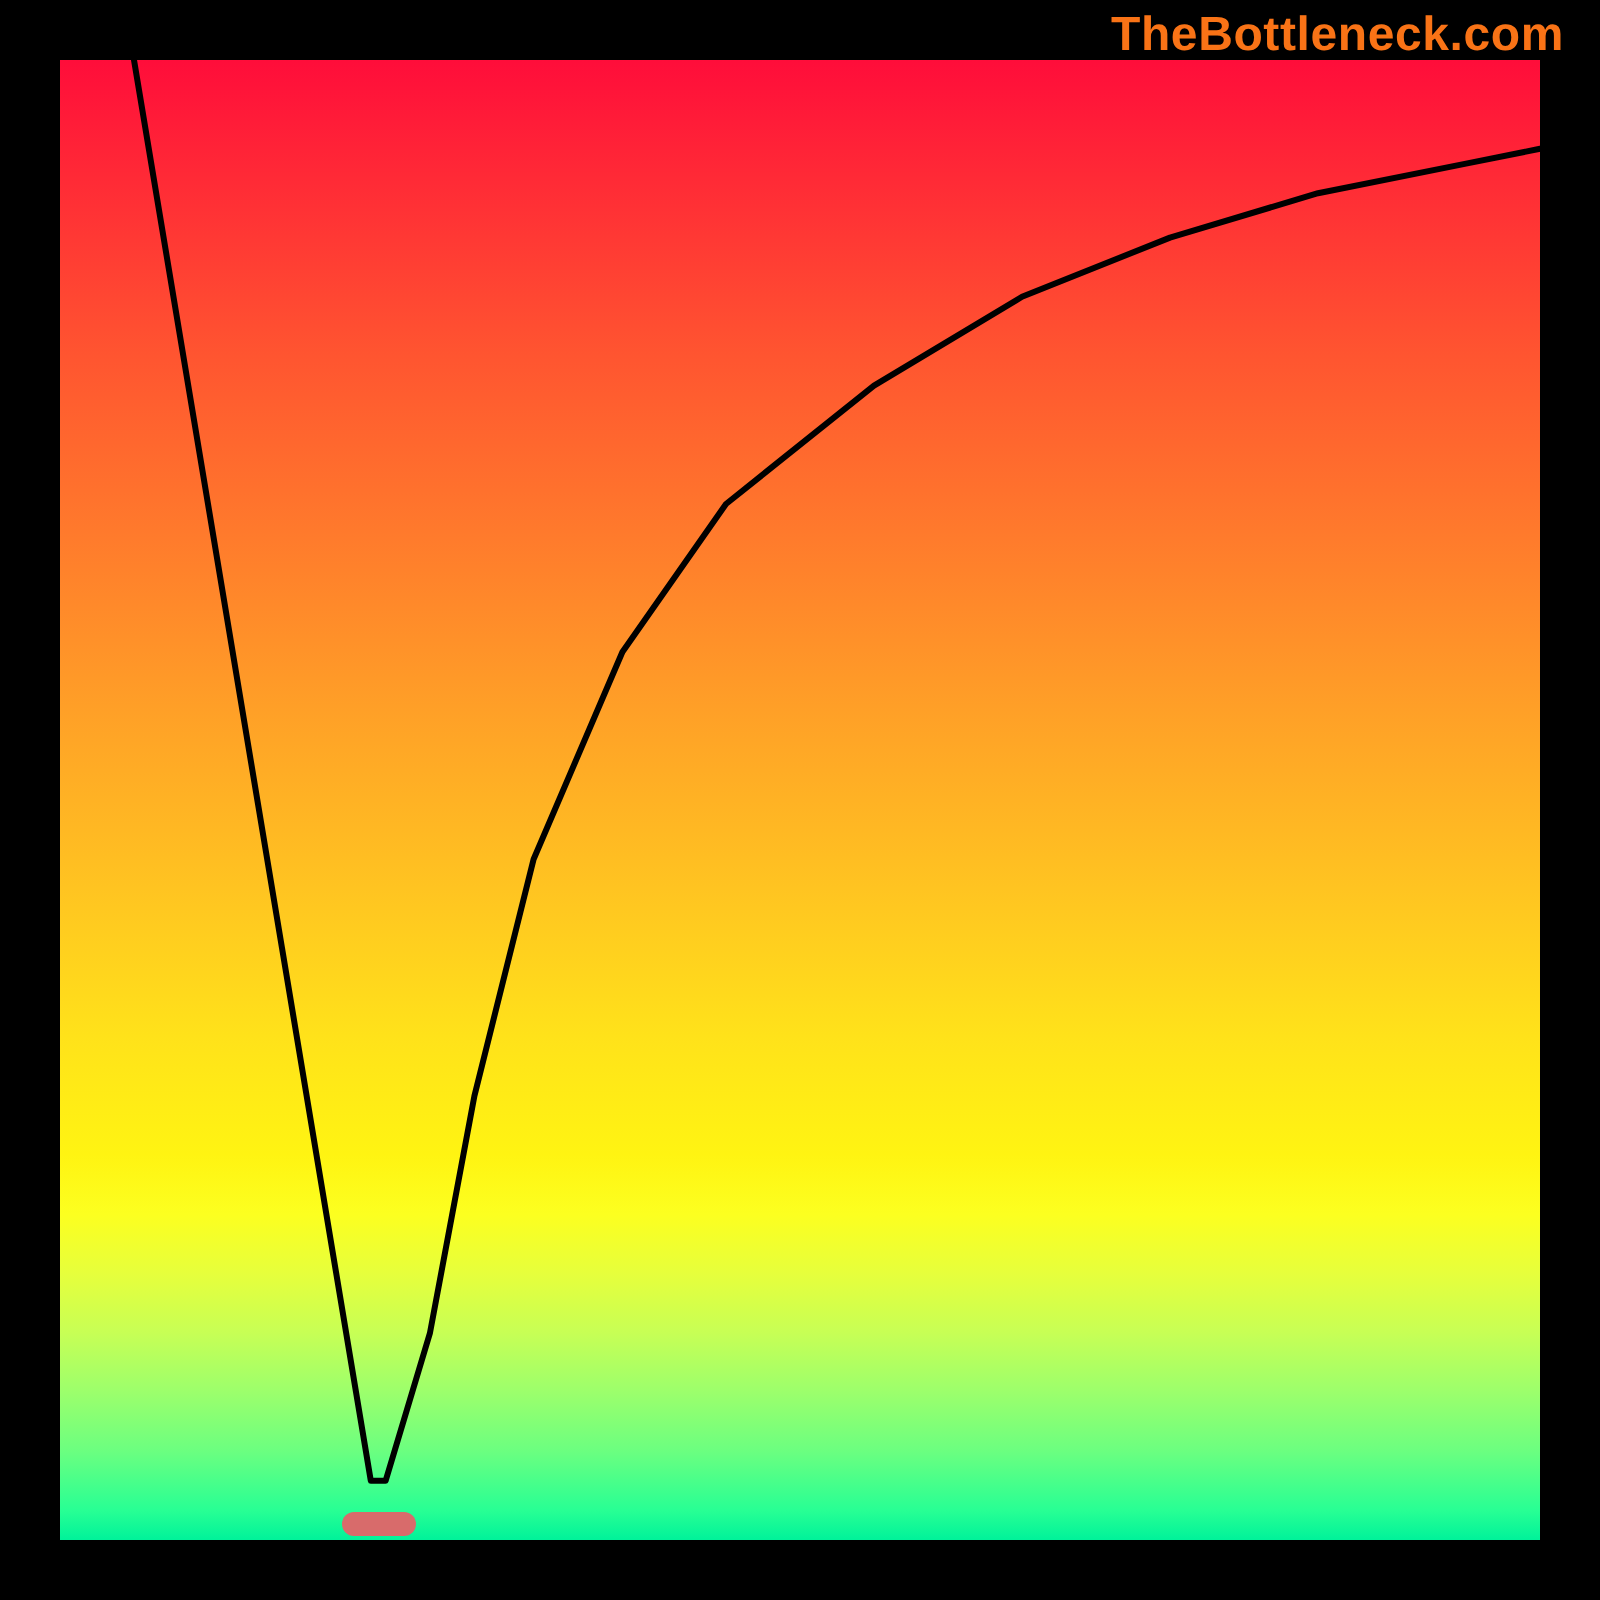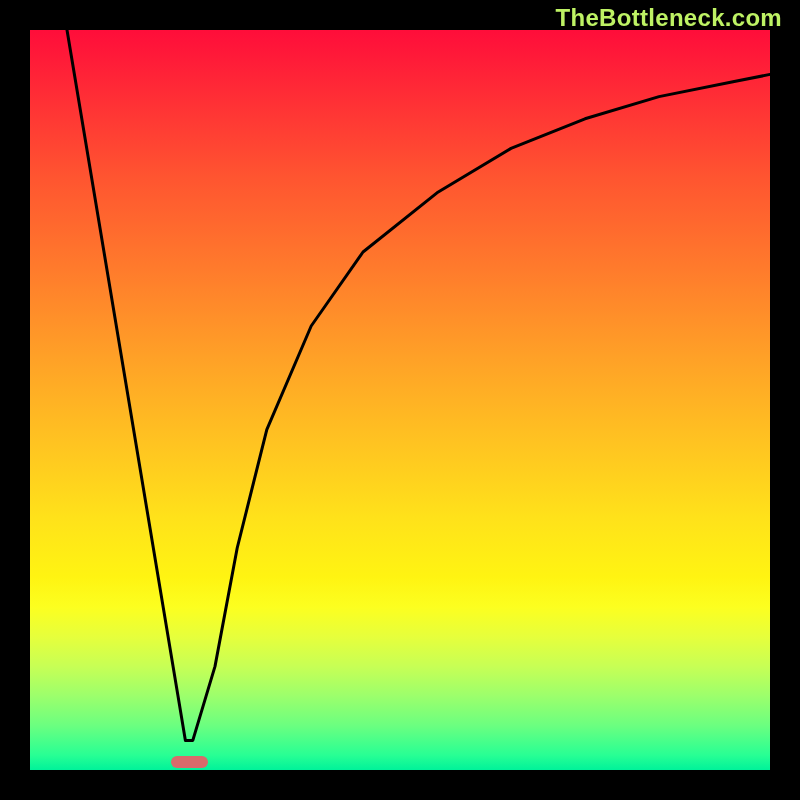--- a/index.html
+++ b/index.html
@@ -14,21 +14,21 @@
   .frame {
     position: relative;
     width: 800px;
     height: 800px;
     background: #000;
   }
   .watermark {
     position: absolute;
     top: 4px;
     right: 18px;
-    color: #bef264;
+    color: #f97316;
     font-size: 24px;
     font-weight: 600;
     letter-spacing: 0.3px;
     user-select: none;
     z-index: 5;
   }
   .plot {
     position: absolute;
     left: 30px;
     top: 30px;

